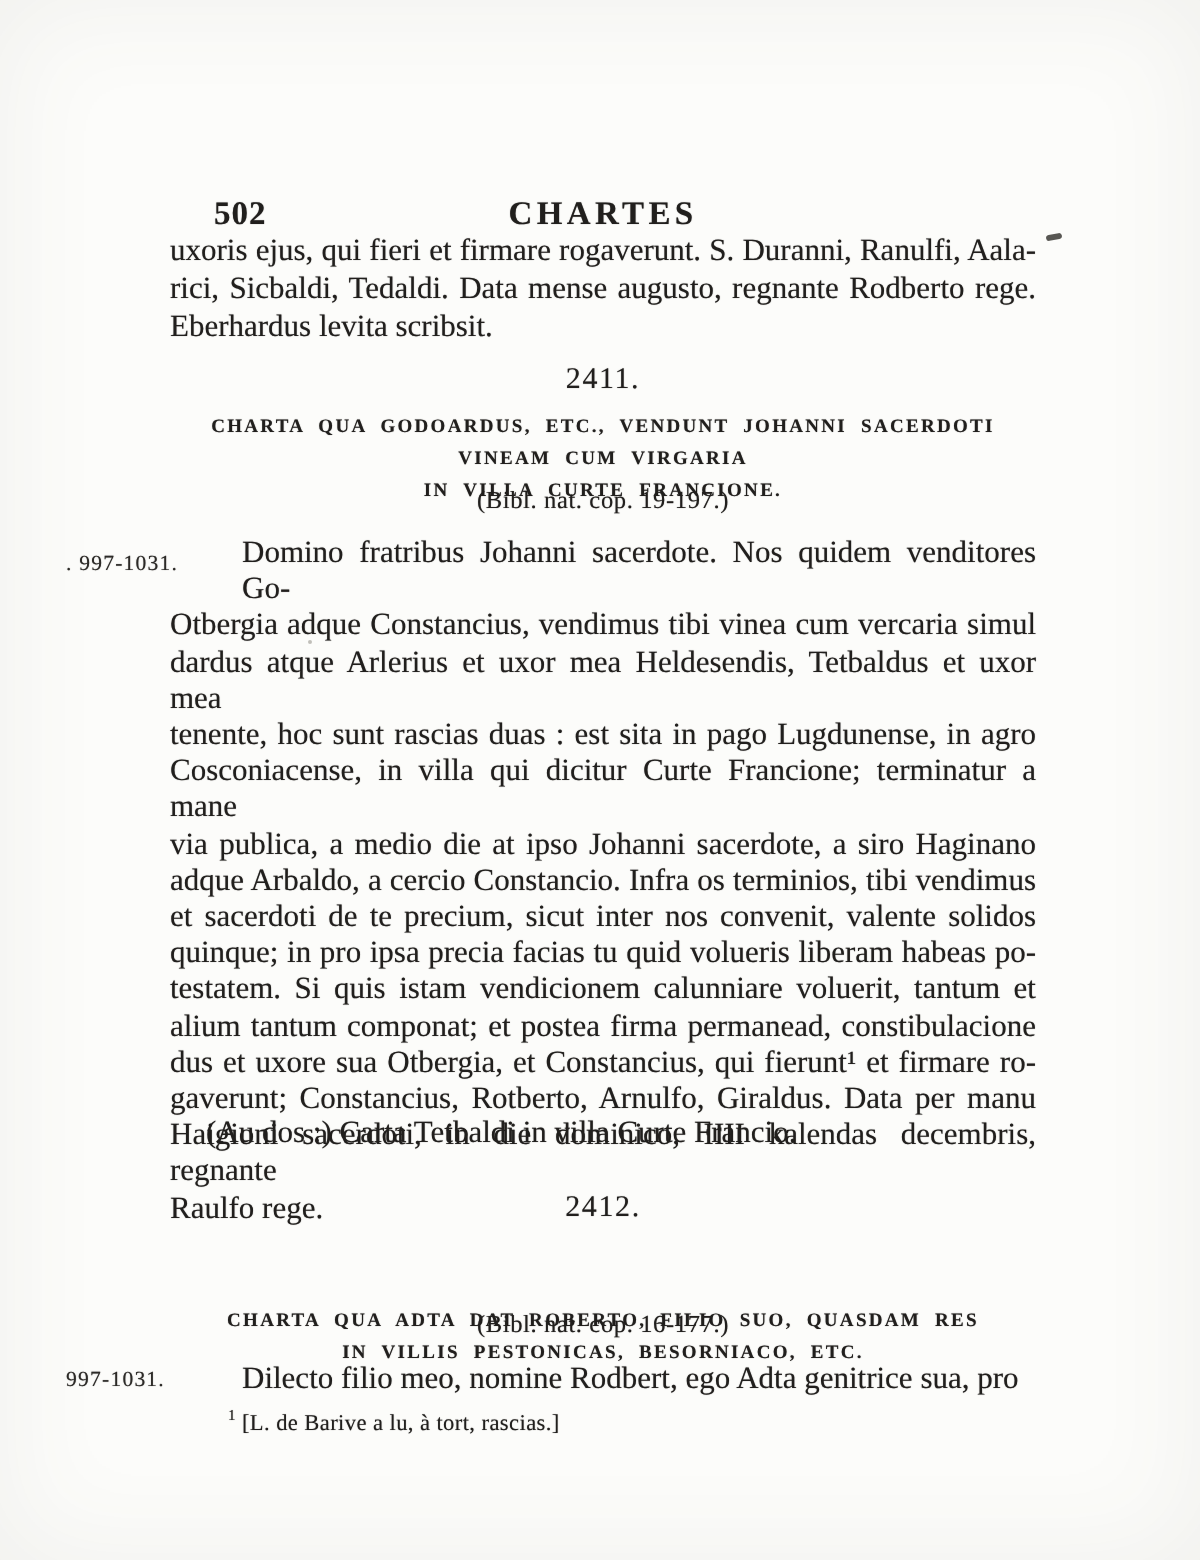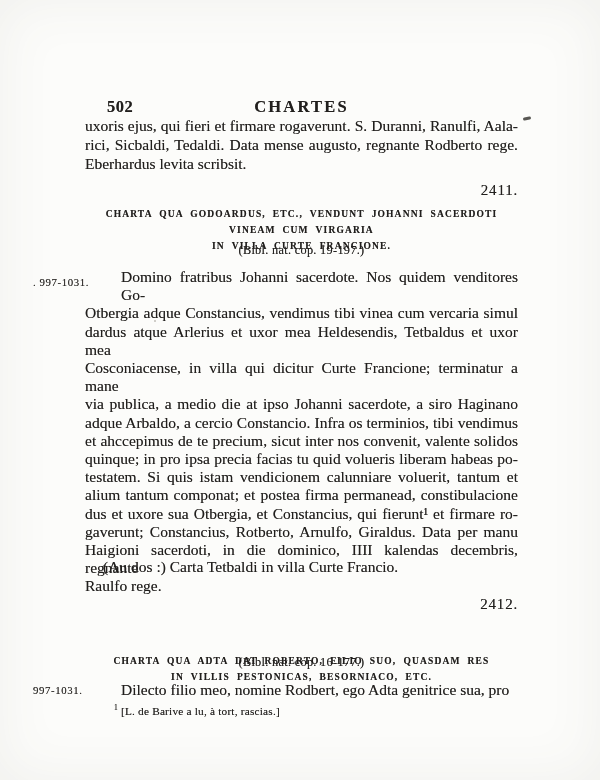--- a/index.html
+++ b/index.html
@@ -20,21 +20,21 @@
   .run-title{display:block;text-align:center;font-size:16.5px;font-weight:700;letter-spacing:2.2px;}
 
   .para{font-size:15.5px;line-height:18.2px;}
   .para .line{text-align:justify;text-align-last:justify;white-space:normal;}
   .para .line.last{text-align-last:left;}
   .para.indent .line:first-child{padding-left:36px;box-sizing:border-box;}
   .para1{top:116px;line-height:19.2px;}
   .body1{top:268px;}
   .body2{top:681px;}
 
-  .charter-num{text-align:right;font-size:15px;letter-spacing:.8px;}
+  .charter-num{text-align:center;font-size:15px;letter-spacing:.8px;}
   .num1{top:182px;}
   .num2{top:596px;}
 
   .caps-head{text-align:center;font-size:9.5px;font-weight:700;letter-spacing:1.15px;word-spacing:3.5px;line-height:16px;}
   .caps1{top:206px;}
   .caps2{top:653px;}
 
   .source{text-align:center;font-size:12.3px;letter-spacing:.3px;}
   .src1{top:243px;}
   .src2{top:655px;}
@@ -74,24 +74,25 @@
       <div class="caps-line last">IN VILLA CURTE FRANCIONE.</div>
     </div>
   <div class="abs col source src1">(Bibl. nat. cop. 19-197.)</div>
 
   <div class="abs margin-note mn1">. 997-1031.</div>
 
   <div class="abs col para indent body1">
       <div class="line">Domino fratribus Johanni sacerdote. Nos quidem venditores Go-</div>
       <div class="line">Otbergia adque Constancius, vendimus tibi vinea cum vercaria simul</div>
       <div class="line">dardus atque Arlerius et uxor mea Heldesendis, Tetbaldus et uxor mea</div>
+      <div class="line">tenente, hoc sunt rascias duas : est sita in pago Lugdunense, in agro</div>
       <div class="line">Cosconiacense, in villa qui dicitur Curte Francione; terminatur a mane</div>
       <div class="line">via publica, a medio die at ipso Johanni sacerdote, a siro Haginano</div>
       <div class="line">adque Arbaldo, a cercio Constancio. Infra os terminios, tibi vendimus</div>
-      <div class="line">et ahccepimus de te precium, sicut inter nos convenit, valente solidos</div>
+      <div class="line">et sacerdoti de te precium, sicut inter nos convenit, valente solidos</div>
       <div class="line">quinque; in pro ipsa precia facias tu quid volueris liberam habeas po-</div>
       <div class="line">testatem. Si quis istam vendicionem calunniare voluerit, tantum et</div>
       <div class="line">alium tantum componat; et postea firma permanead, constibulacione</div>
       <div class="line">dus et uxore sua Otbergia, et Constancius, qui fierunt¹ et firmare ro-</div>
       <div class="line">gaverunt; Constancius, Rotberto, Arnulfo, Giraldus. Data per manu</div>
       <div class="line">Haigioni sacerdoti, in die dominico, IIII kalendas decembris, regnante</div>
       <div class="line last">Raulfo rege.</div>
     </div>
 
   <div class="abs col endorsement"><span class="it">(Au dos :)</span><span> Carta Tetbaldi in villa Curte Francio.</span></div>

